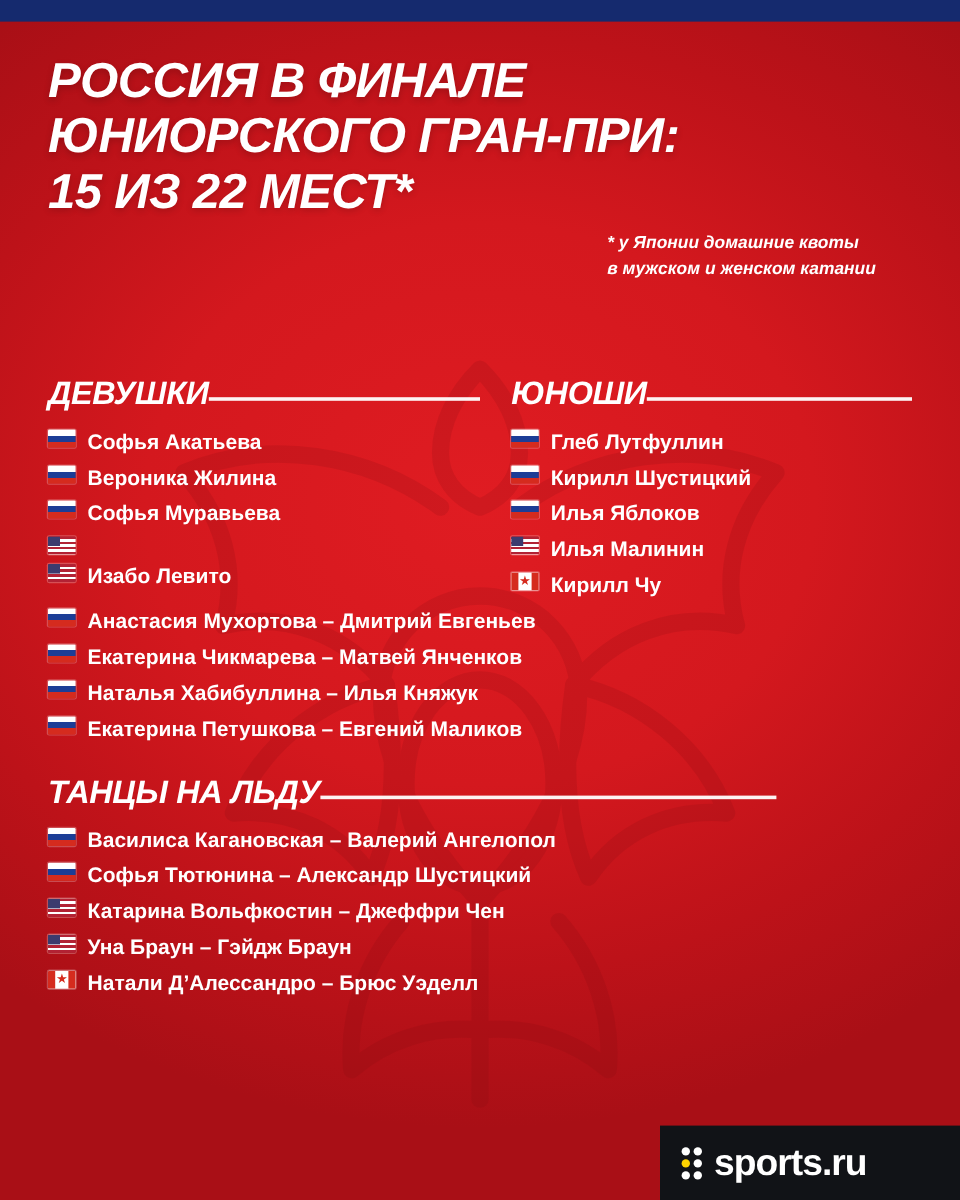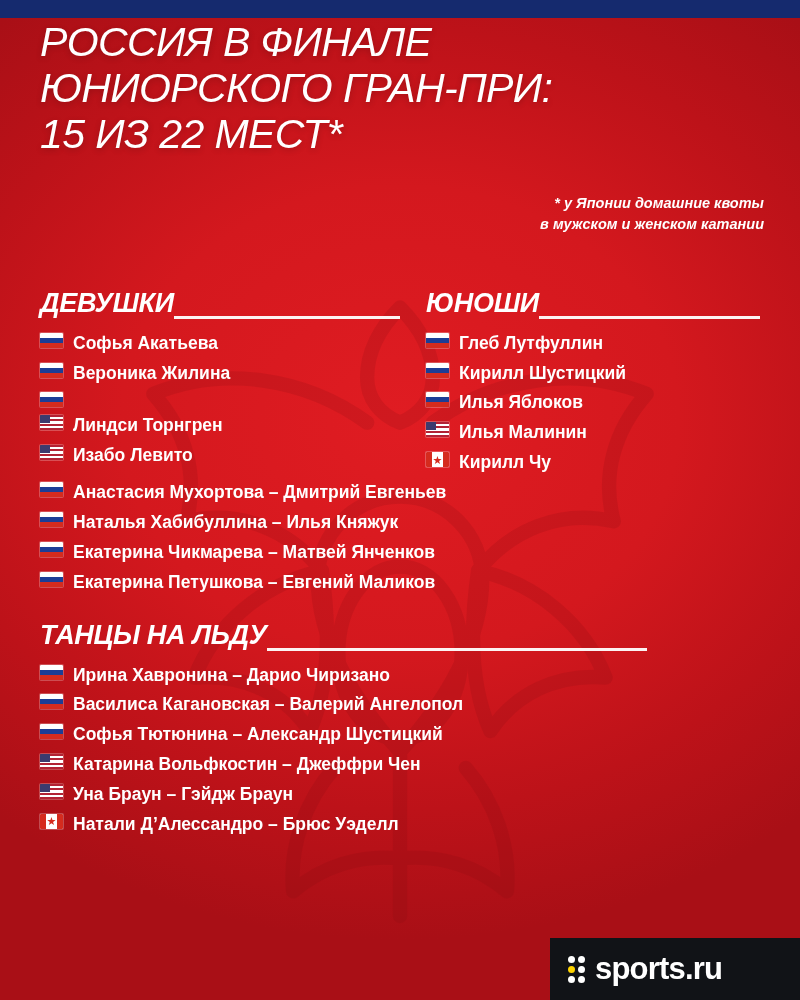--- a/index.html
+++ b/index.html
@@ -36,50 +36,50 @@
     width: 620px;
     height: 740px;
     opacity: 0.16;
     pointer-events: none;
   }
   .watermark svg { width: 100%; height: 100%; display: block; }
 
   .content { position: relative; z-index: 3; }
 
   .title {
-    padding: 20px 34px 0 40px;
-    color: #ffffff;
-    font-weight: normal;
+    padding: 45px 34px 0 40px;
+    color: #ffffff;
+    font-weight: bold;
     font-style: italic;
     font-size: 41px;
     line-height: 1.12;
     letter-spacing: -0.6px;
     text-transform: uppercase;
     text-shadow: 0 2px 6px rgba(0,0,0,0.18);
   }
   .title-line { display: block; white-space: nowrap; }
 
   .footnote {
     position: absolute;
-    right: 36px;
+    right: 24px;
     top: 193px;
     width: 270px;
-    text-align: right;
+    text-align: left;
     color: #ffffff;
     font-style: italic;
     font-weight: bold;
     font-size: 14.5px;
     line-height: 1.45;
     z-index: 4;
   }
 
   .section { padding: 0 40px; }
   .section-head {
     display: flex;
-    align-items: flex-end;
+    align-items: center;
     margin-top: 26px;
     margin-bottom: 14px;
   }
   .section-title {
     color: #ffffff;
     font-weight: bold;
     font-style: italic;
     font-size: 27px;
     letter-spacing: -0.3px;
     text-transform: uppercase;
@@ -233,24 +233,24 @@
             <li>
               <span class="flag flag-ru"></span>
               <span class="name">Софья Акатьева</span>
             </li>
             <li>
               <span class="flag flag-ru"></span>
               <span class="name">Вероника Жилина</span>
             </li>
             <li>
               <span class="flag flag-ru"></span>
+              <span class="name">Софья Муравьева</span>
             </li>
             <li>
               <span class="flag flag-us"></span>
-              <span class="name">Линдси Торнгрен</span>
             </li>
             <li>
               <span class="flag flag-us"></span>
               <span class="name">Изабо Левито</span>
             </li>
           </ul>
         </div>
 
         <div class="col col-right">
           <div class="section-head">
@@ -286,43 +286,39 @@
     </div>
 
     <div class="section section-pairs">
       <ul class="list">
         <li>
           <span class="flag flag-ru"></span>
           <span class="name">Анастасия Мухортова – Дмитрий Евгеньев</span>
         </li>
         <li>
           <span class="flag flag-ru"></span>
+          <span class="name">Екатерина Чикмарева – Матвей Янченков</span>
+        </li>
+        <li>
+          <span class="flag flag-ru"></span>
           <span class="name">Наталья Хабибуллина – Илья Княжук</span>
-        </li>
-        <li>
-          <span class="flag flag-ru"></span>
-          <span class="name">Екатерина Чикмарева – Матвей Янченков</span>
         </li>
         <li>
           <span class="flag flag-ru"></span>
           <span class="name">Екатерина Петушкова – Евгений Маликов</span>
         </li>
       </ul>
     </div>
 
     <div class="section section-dance">
       <div class="section-head">
         <div class="section-title">ТАНЦЫ НА ЛЬДУ</div>
         <div class="rule" style="max-width:380px;"></div>
       </div>
       <ul class="list">
-        <li>
-          <span class="flag flag-ru"></span>
-          <span class="name">Ирина Хавронина – Дарио Чиризано</span>
-        </li>
         <li>
           <span class="flag flag-ru"></span>
           <span class="name">Василиса Кагановская – Валерий Ангелопол</span>
         </li>
         <li>
           <span class="flag flag-ru"></span>
           <span class="name">Софья Тютюнина – Александр Шустицкий</span>
         </li>
         <li>
           <span class="flag flag-us"></span>

